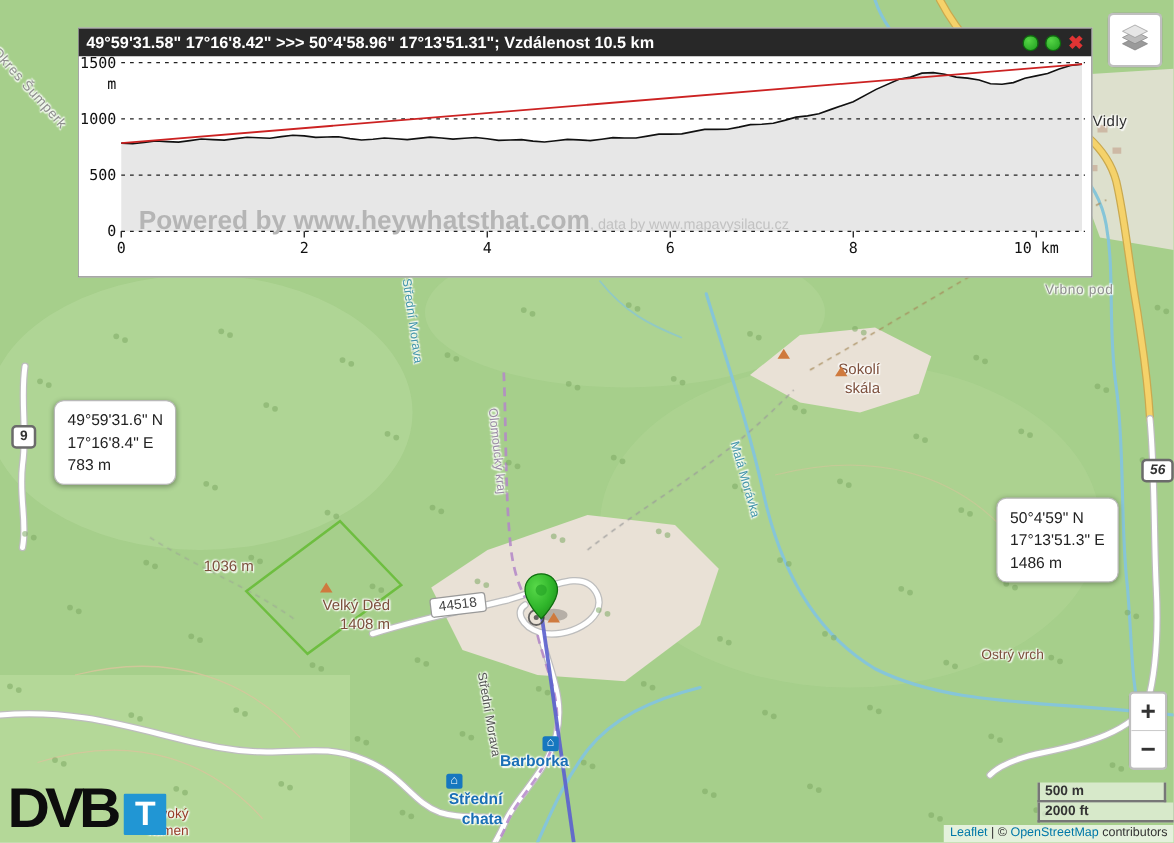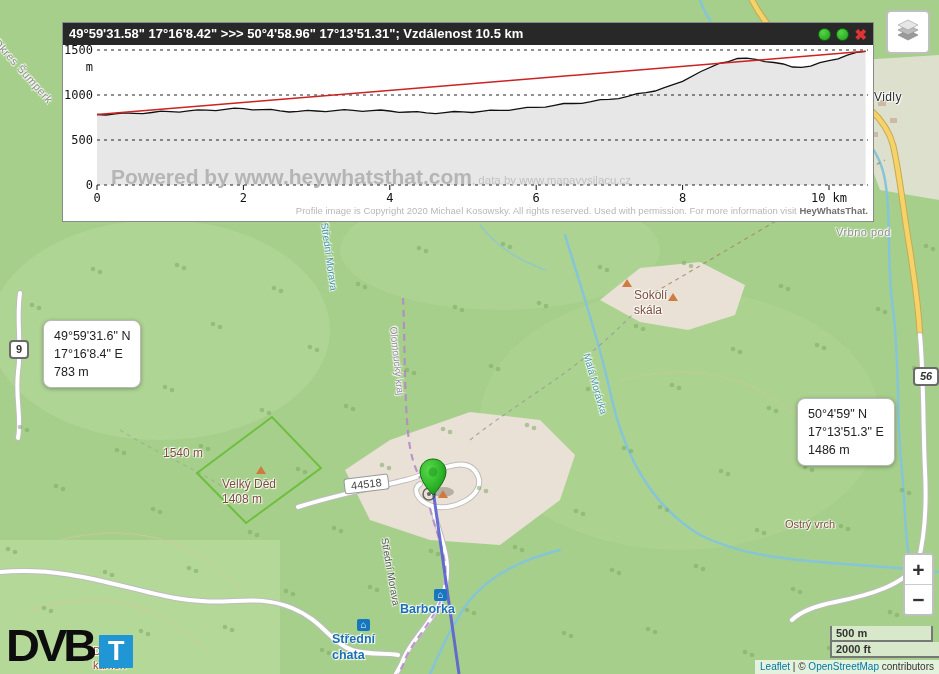--- a/index.html
+++ b/index.html
@@ -3,21 +3,21 @@
 <meta charset="utf-8">
 <style>
   html,body{margin:0;padding:0;}
   #app{position:relative;width:939px;height:674px;overflow:hidden;background:#a6cf8b;
        font-family:"Liberation Sans",sans-serif;-webkit-user-select:none;}
   #map-svg{position:absolute;left:0;top:0;z-index:0;}
 
   
   .map-label{position:absolute;z-index:3;color:#7c4f3c;font-size:12px;line-height:1.25;
     text-shadow:0 0 2px #fff,0 0 2px #fff,1px 1px 1px #fff,-1px -1px 1px #fff;white-space:pre-line;}
-  .lbl-center{text-align:left;}
+  .lbl-center{text-align:right;}
   .lbl-admin{color:#8f8f8f;font-size:11px;letter-spacing:.5px;}
   .lbl-place{color:#2f2f2f;font-size:12px;letter-spacing:.4px;text-align:right;}
   .lbl-hut{color:#1a6fb5;font-weight:600;font-size:12.5px;}
   .lbl-water{color:#4596ab;font-size:10px;}
   .lbl-rot{transform-origin:0 0;}
   .lbl-peak-red{color:#963c28;font-size:11px;}
 
   .peak{position:absolute;width:0;height:0;z-index:3;
     border-left:5px solid transparent;border-right:5px solid transparent;border-bottom:8px solid #cf7a3e;}
   .hut{position:absolute;z-index:3;width:13px;height:12px;background:#1677bf;border-radius:2px;
@@ -289,21 +289,21 @@
       <path d="M433,459 c-8,0 -13,6 -13,13 c0,10 13,23 13,23 c0,0 13,-13 13,-23 c0,-7 -5,-13 -13,-13 z" fill="url(#gmark)" stroke="#0f6e0f" stroke-width="1"></path>
       <circle cx="433" cy="472" r="4.5" fill="#26a526" opacity=".7"></circle>
     </g>
   </svg>
 
   <div class="map-label lbl-place" style="left:874px;top:90px;">Vidly</div>
   <div class="map-label lbl-admin lbl-rot" style="left:0px;top:36px;transform:rotate(48deg);">Okres Šumperk</div>
   <div class="map-label lbl-admin" style="left:836px;top:226px;">Vrbno pod</div>
   <div class="map-label lbl-center" style="left:634px;top:288px;width:70px;">Sokolí
 skála</div>
-  <div class="map-label" style="left:163px;top:446px;">1540 m</div>
+  <div class="map-label" style="left:163px;top:446px;">1036 m</div>
   <div class="map-label lbl-center" style="left:222px;top:477px;width:90px;">Velký Děd
 1408 m</div>
   <div class="map-label" style="left:785px;top:518px;font-size:11px;">Ostrý vrch</div>
   <div class="map-label lbl-center lbl-peak-red" style="left:93px;top:645px;width:58px;">Divoký
 kámen</div>
   <div class="map-label lbl-hut" style="left:400px;top:602px;">Barborka</div>
   <div class="map-label lbl-hut lbl-center" style="left:332px;top:632px;width:70px;">Střední
 chata</div>
   <div class="map-label lbl-water lbl-rot" style="left:592px;top:352px;transform:rotate(74deg);">Malá Morávka</div>
   <div class="map-label lbl-rot" style="left:390px;top:537px;transform:rotate(80deg);font-size:10px;color:#555;">Střední Morava</div>
@@ -365,23 +365,20 @@
           <text x="619.6" y="157" text-anchor="middle">8</text>
           <line x1="766" y1="140" x2="766" y2="145" stroke="#111" stroke-width="1"></line>
           <text x="766" y="157" text-anchor="middle">10 km</text>
           <polyline points="34.0,69.5 43.1,70.0 52.3,68.9 61.5,67.8 70.6,68.3 79.8,68.7 88.9,67.5 98.0,66.2 107.2,66.7 116.4,67.1 125.5,65.9 134.7,64.8 143.8,65.2 152.9,65.6 162.1,64.3 171.3,63.2 180.4,63.7 189.6,64.9 198.7,64.6 207.8,64.4 217.0,65.9 226.2,67.0 235.3,66.4 244.5,65.4 253.6,66.0 262.8,66.7 271.9,65.7 281.1,64.7 290.2,65.4 299.4,66.3 308.5,65.6 317.7,65.0 326.8,66.0 335.9,67.3 345.1,67.0 354.3,66.7 363.4,67.9 372.6,68.6 381.7,67.6 390.9,66.5 400.0,66.9 409.2,67.5 418.3,66.4 427.4,65.1 436.6,65.4 445.8,65.4 454.9,63.9 464.1,62.3 473.2,62.3 482.4,62.1 491.5,60.3 500.7,58.5 509.8,58.5 519.0,58.4 528.1,56.7 537.3,54.7 546.4,54.4 555.6,53.6 564.7,51.3 573.9,48.7 583.0,47.7 592.1,46.0 601.3,42.7 619.6,36.4 637.9,26.5 656.2,18.4 665.4,16.7 674.5,13.5 683.6,13.1 692.8,14.4 702.0,16.7 711.1,17.5 720.3,19.0 729.4,22.0 738.6,22.4 747.7,21.1 756.9,17.6 766.0,15.7 775.1,13.8 784.3,10.2 793.5,7.4 802.6,6.3" fill="none" stroke="#111111" stroke-width="1.3"></polyline>
           <line x1="34" y1="69.53" x2="802.6" y2="6.259999999999991" stroke="#cc2222" stroke-width="1.5"></line>
         </svg>
       <div id="watermark">
         <span class="big">Powered by www.heywhatsthat.com</span><span class="small">, data by www.mapavysilacu.cz</span>
       </div>
     </div>
-    <div id="panel-copyright">
-      <span>Profile image is Copyright 2020 Michael Kosowsky. All rights reserved. Used with permission. For more information visit </span><span class="hwt">HeyWhatsThat.</span>
-    </div>
   </div>
 
   <div id="layers-ctl">
     <svg width="28" height="28" viewBox="0 0 28 28">
       <polygon points="14,12 4,17 14,22 24,17" fill="#9a9a9a" stroke="#808080" stroke-width=".6"></polygon>
       <polygon points="14,7 4,12 14,17 24,12" fill="#bcbcbc" stroke="#8a8a8a" stroke-width=".6"></polygon>
       <polygon points="14,2 4,7 14,12 24,7" fill="#e6e6e6" stroke="#9a9a9a" stroke-width=".6"></polygon>
     </svg>
   </div>
 

